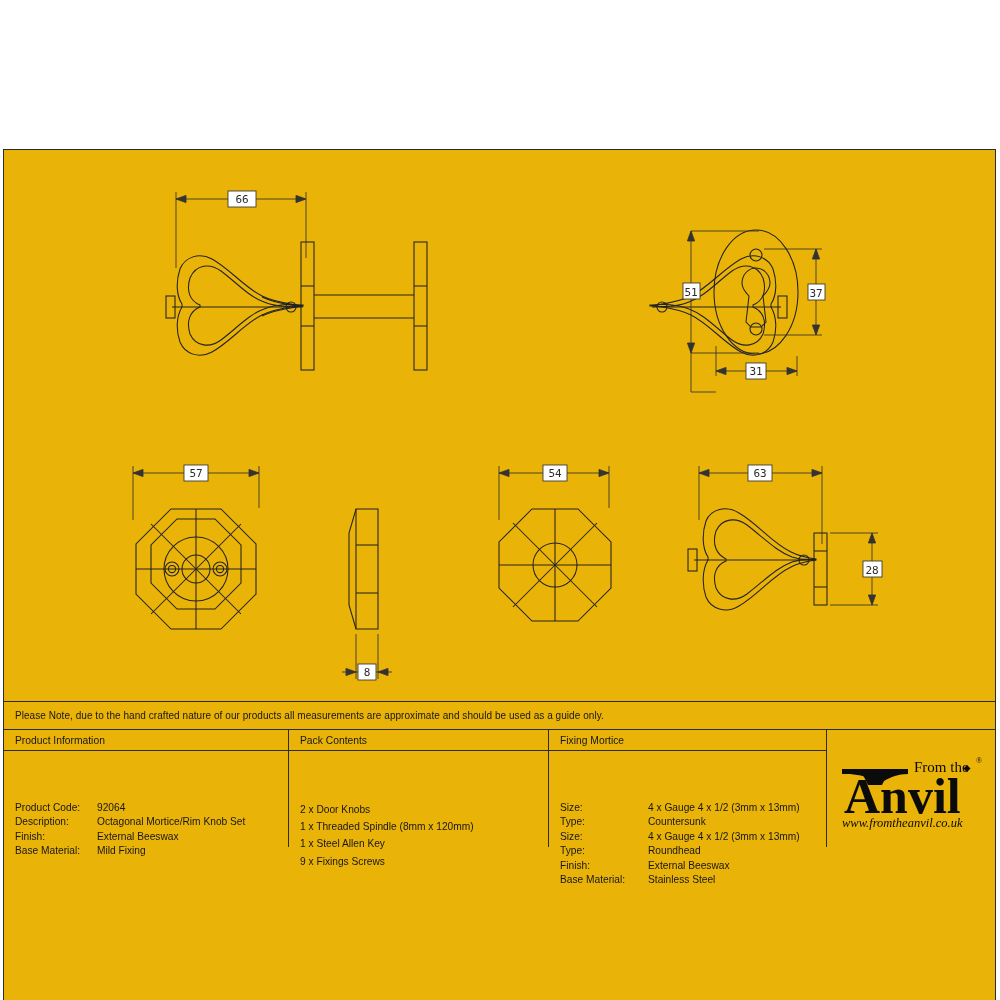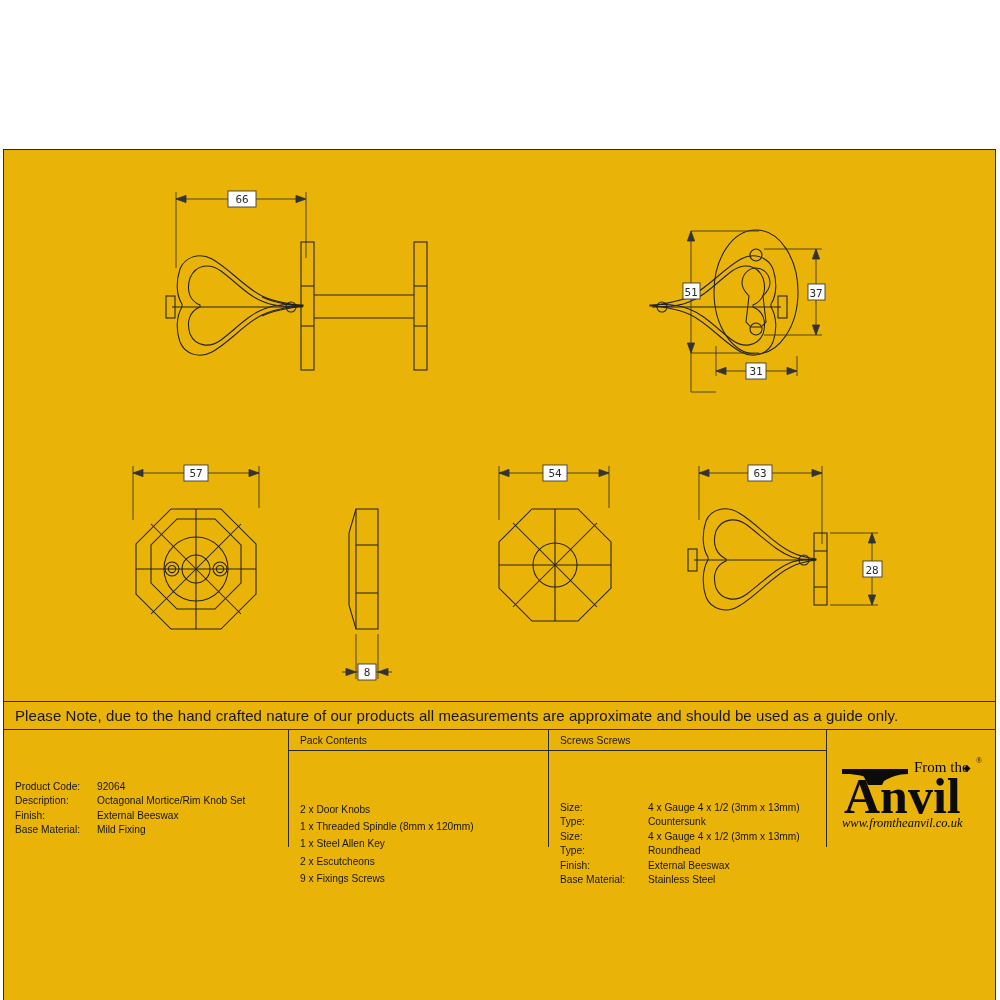--- a/index.html
+++ b/index.html
@@ -44,21 +44,21 @@
     top: 551px;
     width: 100%;
     height: 28px;
     border-top: 1.6px solid #2b2b2b;
     box-sizing: border-box;
     display: flex;
     align-items: center;
   }
   #note-row .note-text {
     padding-left: 11px;
-    font-size: 15px;
+    font-size: 10px;
     letter-spacing: .005em;
     color: #171717;
   }
 
   
   #info-table {
     position: absolute;
     left: 0;
     top: 579px;
     width: 100%;
@@ -394,20 +394,21 @@
     </svg>
   </div>
 
   <div id="note-row">
     <span class="note-text">Please Note, due to the hand crafted nature of our products all measurements are approximate and should be used as a guide only.</span>
   </div>
 
   <div id="info-table">
 
     <div class="col col-product">
+      <div class="col-head">Product Information</div>
       <div class="col-body">
         <div class="kv">
           <span class="k">Product Code:</span>
           <span class="v">92064</span>
         </div>
         <div class="kv">
           <span class="k">Description:</span>
           <span class="v">Octagonal Mortice/Rim Knob Set</span>
         </div>
         <div class="kv">
@@ -420,27 +421,26 @@
         </div>
       </div>
     </div>
 
     <div class="col col-pack">
       <div class="col-head">Pack Contents</div>
       <div class="col-body">
         <div class="pack-line">2 x Door Knobs</div>
         <div class="pack-line">1 x Threaded Spindle (8mm x 120mm)</div>
         <div class="pack-line">1 x Steel Allen Key</div>
-        <div class="pack-line">2 x Escutcheons</div>
         <div class="pack-line">9 x Fixings Screws</div>
       </div>
     </div>
 
     <div class="col col-fixing">
-      <div class="col-head">Screws Screws</div>
+      <div class="col-head">Fixing Mortice</div>
       <div class="col-body">
         <div class="kv">
           <span class="k">Size:</span>
           <span class="v">4 x Gauge 4 x 1/2 (3mm x 13mm)</span>
         </div>
         <div class="kv">
           <span class="k">Type:</span>
           <span class="v">Countersunk</span>
         </div>
         <div class="kv">

